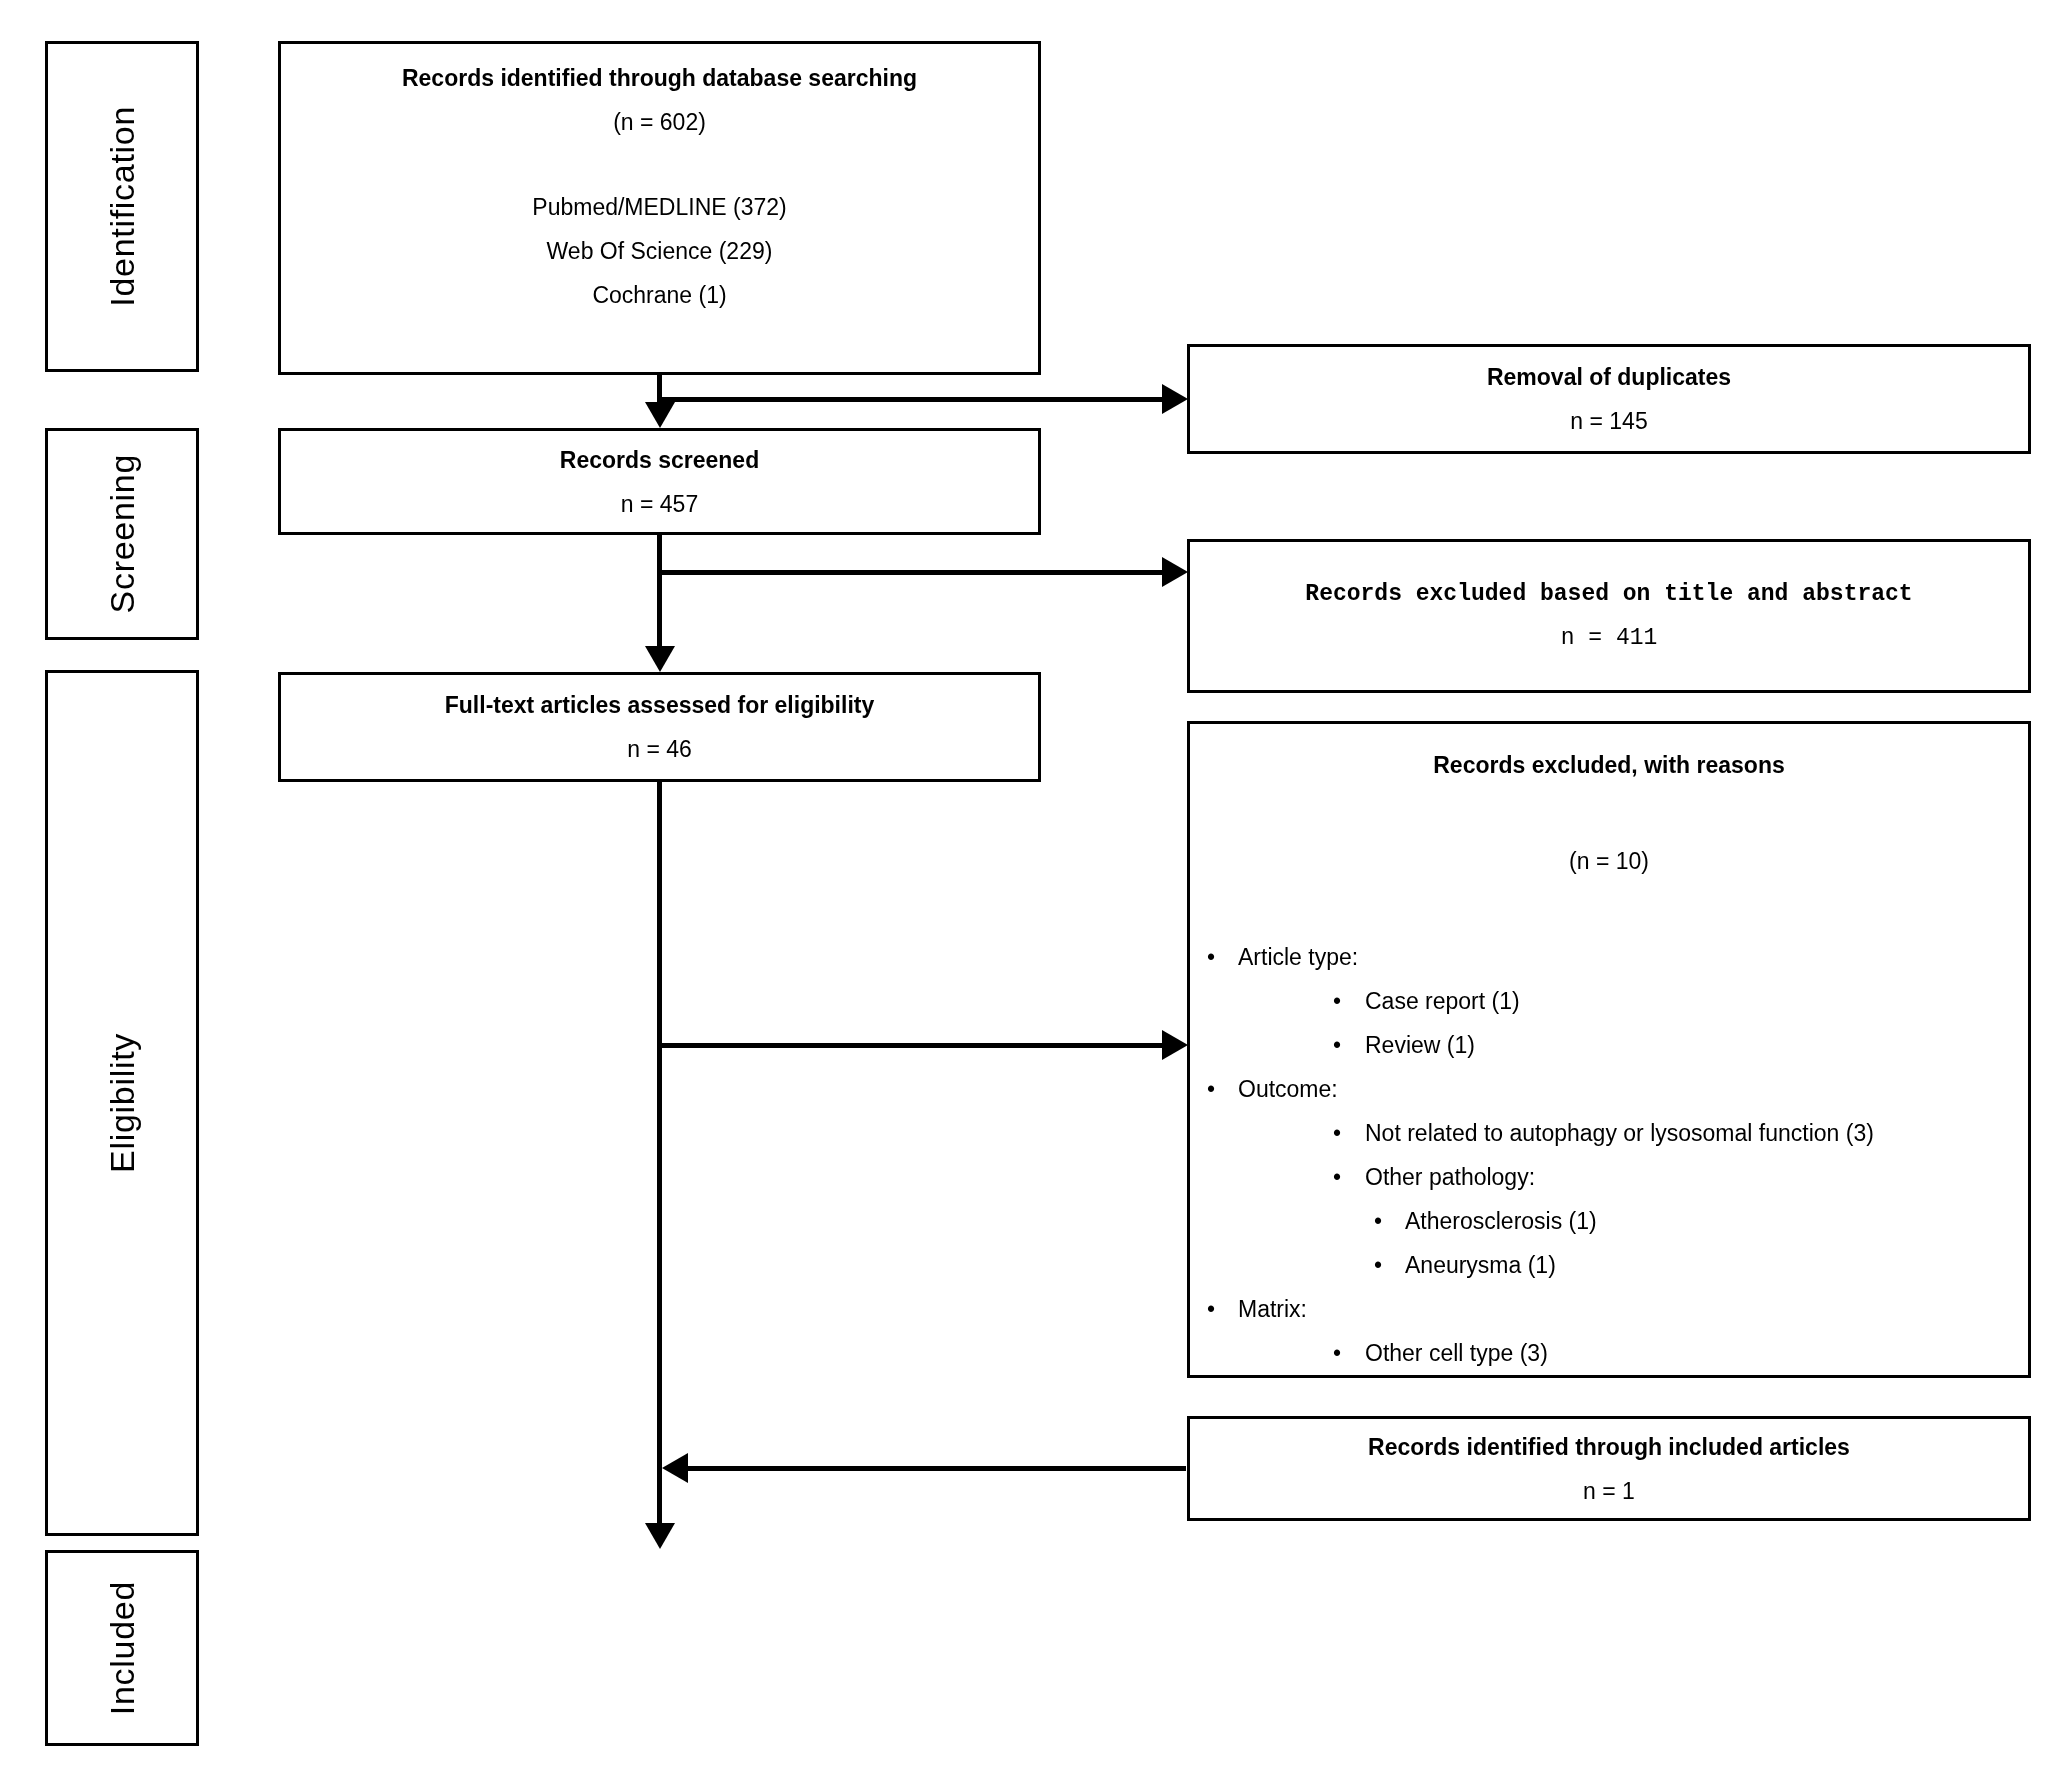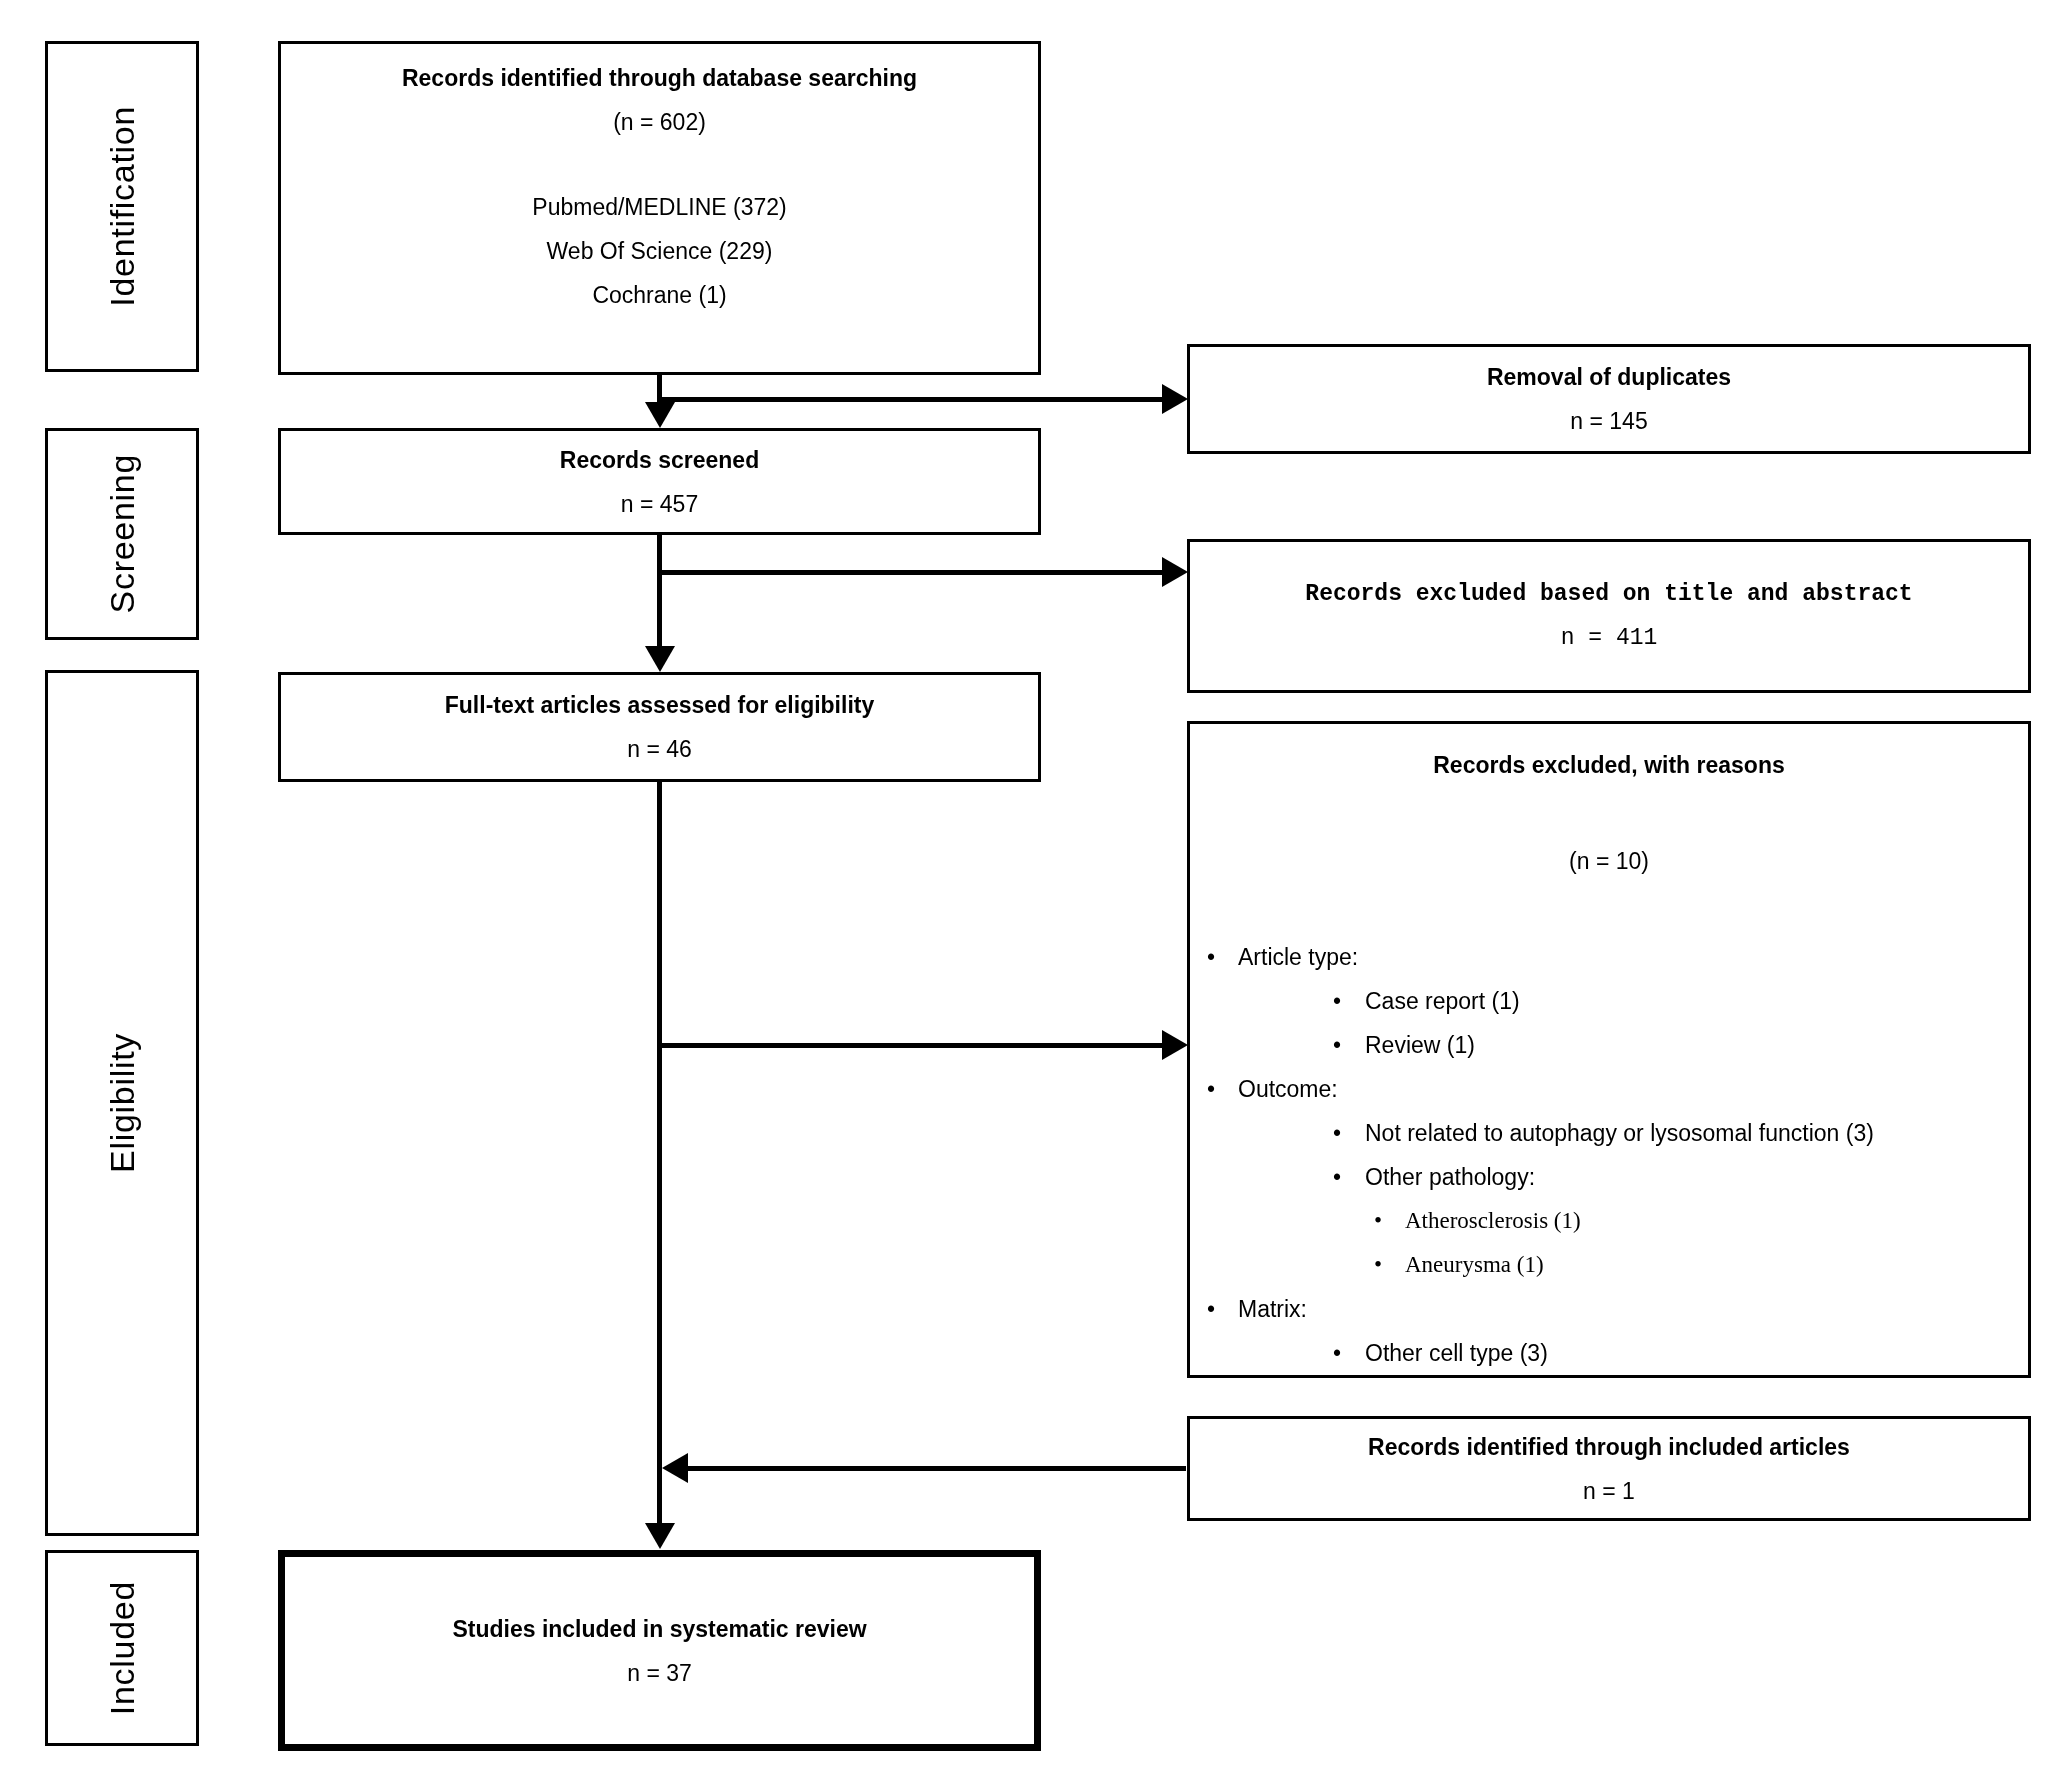--- a/index.html
+++ b/index.html
@@ -56,21 +56,21 @@
     justify-content: space-between;
     padding: 19px 0 0 0;
   }
   #box-reasons .list { width: 100%; text-align: left; }
   .reason-item { position: relative; box-sizing: border-box; width: 100%; padding-right: 17.6px; }
   .reason-item::before { content: "\2022"; position: absolute; top: 0; }
   .reason-item.l1 { padding-left: 48px;  }
   .reason-item.l1::before { left: 17px; }
   .reason-item.l2 { padding-left: 132px; margin-left: 43px; }
   .reason-item.l2::before { left: 100px; }
-  .reason-item.l3 { padding-left: 215px; font-family: Liberation Serif, serif; }
+  .reason-item.l3 { padding-left: 215px; }
   .reason-item.l3::before { left: 184px; }
 
   
   .stage {
     position: absolute;
     box-sizing: border-box;
     left: 45px;
     width: 154px;
     background: #ffffff;
     border: 3.7px solid #000000;
@@ -162,24 +162,20 @@
   <div class="box" id="box-screened">
     <div class="title">Records screened</div>
     <div class="count">n = 457</div>
   </div>
 
   <div class="box" id="box-fulltext">
     <div class="title">Full-text articles assessed for eligibility</div>
     <div class="count">n = 46</div>
   </div>
 
-  <div class="box" id="box-studies">
-    <div class="title">Studies included in systematic review</div>
-    <div class="count">n = 37</div>
-  </div>
 
   <div class="box" id="box-duplicates">
     <div class="title">Removal of duplicates</div>
     <div class="count">n = 145</div>
   </div>
 
   <div class="box" id="box-excluded-ta">
     <div class="title">Records excluded based on title and abstract</div>
     <div class="count">n = 411</div>
   </div>

